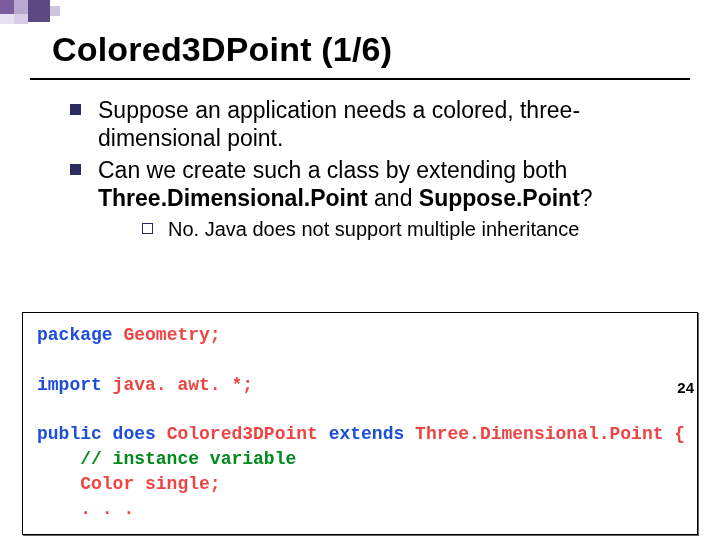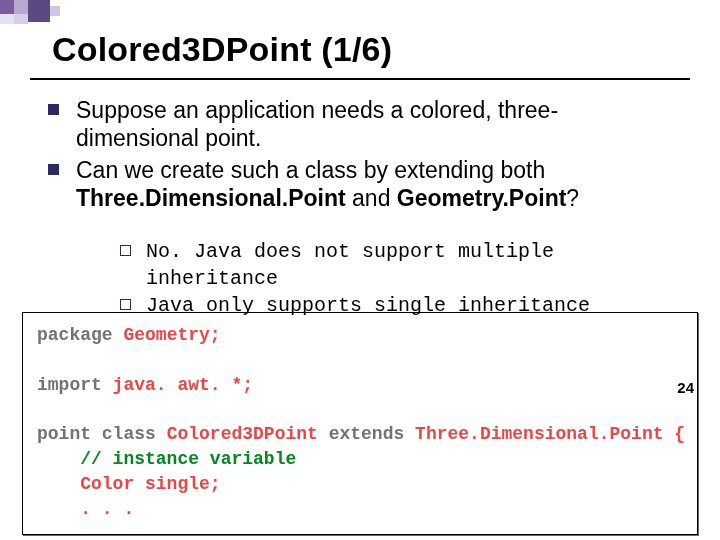--- a/index.html
+++ b/index.html
@@ -44,21 +44,21 @@
     position: absolute;
     left: 30px;
     right: 30px;
     top: 78px;
     height: 0;
     border-top: 2px solid #000;
   }
 
   .body {
     position: absolute;
-    left: 42px;
+    left: 64px;
     right: 40px;
     top: 96px;
   }
   ul.lvl1 {
     list-style: none;
     margin: 0;
     padding: 0;
   }
   ul.lvl1 > li {
     position: relative;
@@ -71,23 +71,22 @@
     content: "";
     position: absolute;
     left: 6px;
     top: 8px;
     width: 11px;
     height: 11px;
     background: #2b2b60;
   }
   ul.lvl2 {
     list-style: none;
-    margin: 26px 0 0 0;
+    margin: 4px 0 0 0;
     padding: 0 0 0 42px;
-    font-family: Liberation Mono, monospace;
   }
   ul.lvl2 > li {
     position: relative;
     padding-left: 28px;
     font-size: 20px;
     line-height: 1.35;
   }
   ul.lvl2 > li::before {
     content: "";
     position: absolute;
@@ -109,21 +108,21 @@
     padding: 10px 14px 12px 14px;
     font-family: "Courier New", Courier, monospace;
     font-size: 18px;
     line-height: 1.38;
     font-weight: bold;
     box-sizing: border-box;
     box-shadow: 1px 1px 0 #666;
     white-space: pre;
     overflow: hidden;
   }
-  .kw   { color: #737373; text-align: right; }  
+  .kw   { color: #1d4ed8; text-align: right; }  
   .cm   { color: #008a1e; } 
   .plain{ color: #ef4444; }
 
   .pagenum {
     position: absolute;
     right: 26px;
     bottom: 12px;
     font-size: 15px;
     font-weight: bold;
   }
@@ -144,37 +143,34 @@
 
   <div class="title">Colored3DPoint (1/6)</div>
   <div class="rule"></div>
 
   <div class="body">
     <ul class="lvl1">
       <li>
         <span>Suppose an application needs a colored, three-dimensional point.</span>
       </li>
       <li>
-        <span>Can we create such a class by extending both </span><span class="bold">Three.Dimensional.Point</span><span> and </span><span class="bold">Geometry.Point</span><span>?</span>
+        <span>Can we create such a class by extending both </span><span class="bold">Three.Dimensional.Point</span><span> and </span><span class="bold">Suppose.Point</span><span>?</span>
         <ul class="lvl2">
           <li>
             <span>No. Java does not support multiple inheritance</span>
-          </li>
-          <li>
-            <span>Java only supports single inheritance</span>
           </li>
         </ul>
       </li>
     </ul>
   </div>
 
   <div class="codebox"><span class="kw">package</span><span class="plain"> Geometry;</span>
 
 <span class="kw">import</span><span class="plain"> java. awt. *;</span>
 
-<span class="kw">point class</span><span class="plain"> Colored3DPoint </span><span class="kw">extends</span><span class="plain"> Three.Dimensional.Point {</span>
+<span class="kw">public does</span><span class="plain"> Colored3DPoint </span><span class="kw">extends</span><span class="plain"> Three.Dimensional.Point {</span>
 <span class="cm">    // instance variable</span>
 <span class="plain">    Color single;</span>
 <span class="plain">    . . .</span></div>
 
   <div class="pagenum">24</div>
 
 </div>
 
 </body></html>

